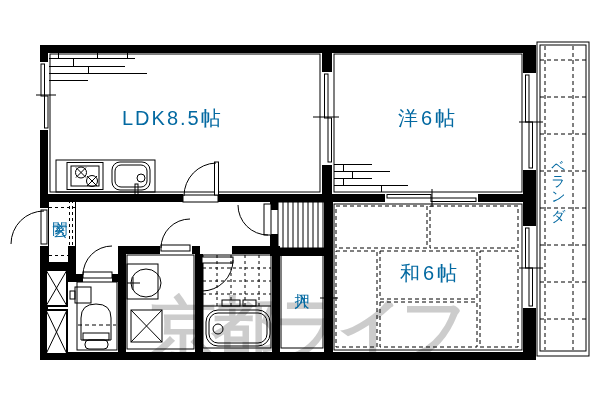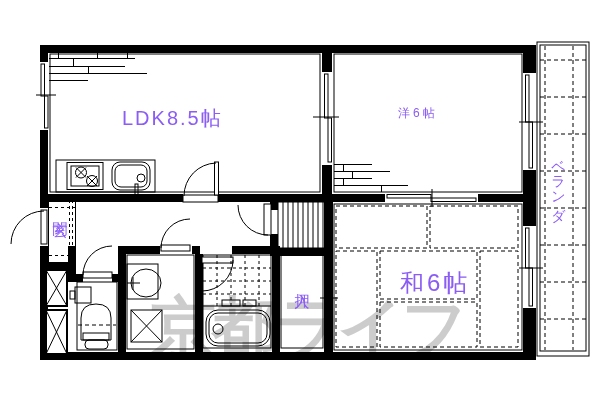--- a/index.html
+++ b/index.html
@@ -1,26 +1,26 @@
 <!DOCTYPE html>
 <html><head>
 <meta charset="utf-8">
 <style>
   html,body{margin:0;padding:0;background:#ffffff;}
   #stage{position:relative;width:600px;height:400px;background:#ffffff;overflow:hidden;
          font-family:"Liberation Sans","DejaVu Sans",sans-serif;}
   #plan-svg{position:absolute;left:0;top:0;z-index:2;}
-  .label{position:absolute;z-index:3;color:#8b5cf6;white-space:nowrap;}
+  .label{position:absolute;z-index:3;color:#0369a1;white-space:nowrap;}
   .v{writing-mode:vertical-rl;text-orientation:upright;}
   #watermark{position:absolute;z-index:1;color:#c7c7c7;font-weight:bold;
              font-size:66px;line-height:70px;letter-spacing:-4px;
              left:150px;top:252px;opacity:.9;margin-top:40px;}
   .ldk{left:122px;top:105px;font-size:20px;letter-spacing:2px;}
-  .yo{left:398px;top:105px;font-size:12px;letter-spacing:3px;}
-  .wa{left:400px;top:260px;font-size:24px;letter-spacing:3px;margin-top:7px;}
+  .yo{left:398px;top:105px;font-size:20px;letter-spacing:3px;}
+  .wa{left:400px;top:260px;font-size:20px;letter-spacing:3px;}
   .genkan{left:51px;top:210px;font-size:15px;line-height:18px;}
   .oshiire{left:293px;top:281px;font-size:15px;line-height:18px;}
   .veranda{left:549px;top:150px;font-size:14px;line-height:19px;}
 </style>
 </head>
 <body>
 
 <div id="stage">
 
   <div id="watermark" class="label" style="z-index:1;">京都ライフ</div>

